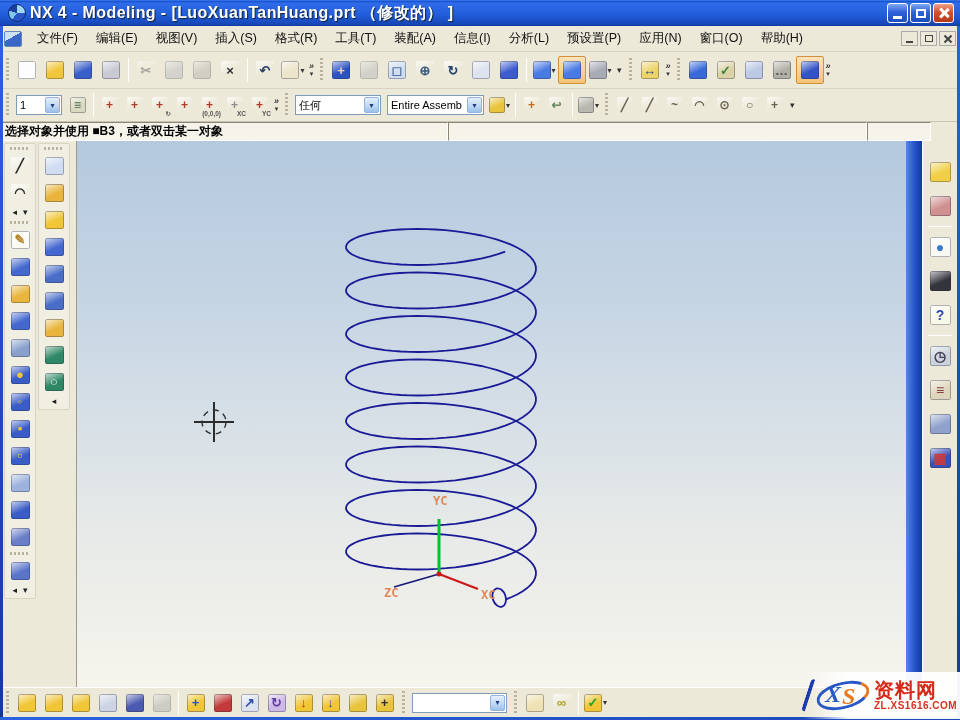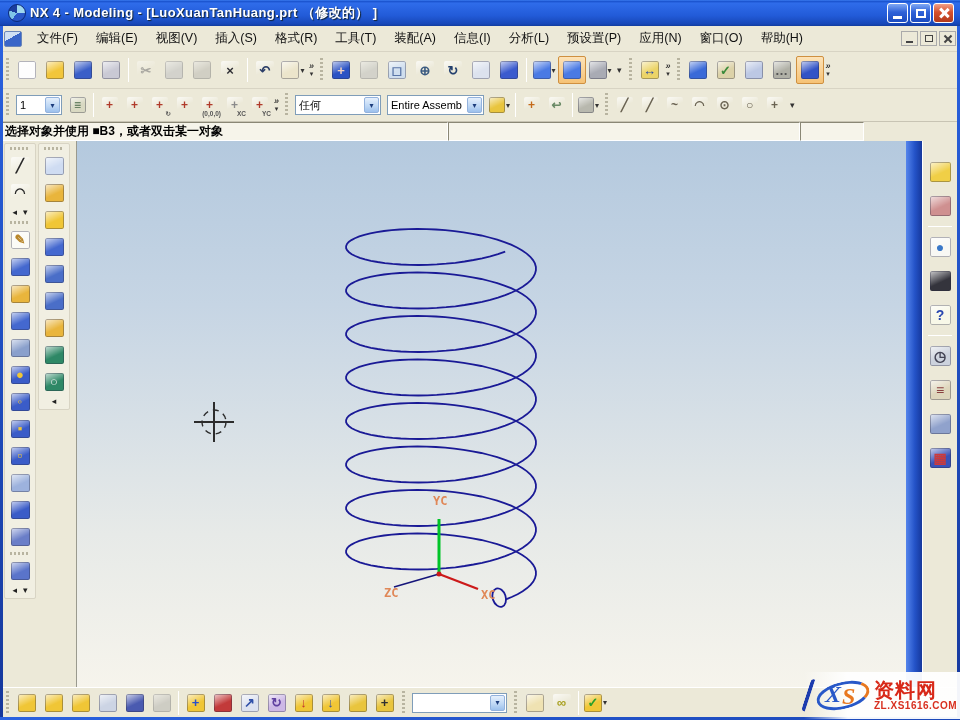--- a/index.html
+++ b/index.html
@@ -7,21 +7,21 @@
     font-family:"Liberation Sans","DejaVu Sans",sans-serif; }
   #app { position:relative; width:960px; height:720px; background:#ece9d8; }
 
   
   .titlebar { position:absolute; left:0; top:0; width:960px; height:26px;
     background:linear-gradient(180deg,#3a7bf0 0%,#1b54d0 6%,#2f6cea 12%,#225bd8 60%,#1747b8 92%,#123c9e 100%);
     display:flex; align-items:center; padding:0 4px; }
   .titlebar .logo { width:18px; height:18px; margin:0 4px; border-radius:50%;
     background:conic-gradient(#9fd8ef 0 25%,#2a57c8 25% 60%,#7fc6e8 60% 80%,#1c3e9e 80%);
     border:1px solid #0c2a78; }
-  .titlebar .ttl { color:#fff; font-weight:bold; font-size:13px; letter-spacing:.4px;
+  .titlebar .ttl { color:#fff; font-weight:bold; font-size:16px; letter-spacing:.4px;
     text-shadow:1px 1px 1px #123; white-space:nowrap; }
   .winbtns { margin-left:auto; display:flex; gap:2px; padding-right:2px; }
   .wbtn { width:21px; height:20px; border-radius:3px; border:1px solid #fff;
     display:flex; align-items:center; justify-content:center;
     background:linear-gradient(180deg,#7fa8f4,#2f62d8 45%,#1c4cc0); }
   .wbtn.close { background:linear-gradient(180deg,#f0a088,#d6512e 45%,#b23a1c); }
   .wbtn .bar { width:9px; height:3px; background:#fff; margin-top:8px; }
   .wbtn .box { width:10px; height:9px; border:2px solid #fff; }
   .wbtn .x { position:relative; width:10px; height:10px; }
   .wbtn .x::before,.wbtn .x::after { content:""; position:absolute; left:4px; top:-1px;
@@ -72,21 +72,21 @@
     font-size:9px; line-height:8px; padding:0 2px; font-weight:bold; }
   .ddonly { font-size:9px; color:#333; padding:0 3px; }
   .combo { height:20px; background:#fff; border:1px solid #7f9db9; display:flex;
     align-items:center; margin:0 3px; font-size:11px; }
   .combo .val { flex:1; padding:0 3px; white-space:nowrap; overflow:hidden; color:#000; }
   .combo .carr { width:15px; height:16px; margin-right:1px; border:1px solid #93b2dd; border-radius:2px;
     background:linear-gradient(180deg,#e6f0fc,#bcd6f4 60%,#9cc0ec); display:flex;
     align-items:center; justify-content:center; font-size:8px; color:#1c3c7c; }
 
   
-  .promptbar { position:absolute; left:0; top:122px; width:864px; height:19px;
+  .promptbar { position:absolute; left:0; top:122px; width:931px; height:19px;
     background:#ece9d8; display:flex; }
   .pcell { border:1px solid; border-color:#8a8775 #fff #fff #8a8775;
     background:#f6f4ea; height:19px; display:flex; align-items:center; }
   .pcell.msg { width:448px; padding:0 4px; font-size:12px; font-weight:bold; color:#000; white-space:nowrap; }
   .pcell.rest { flex:1; }
   .pcell.tail { width:64px; }
 
   
   .main { position:absolute; left:0; top:141px; width:960px; height:546px; background:#ece9d8; }
   .bar-col { display:flex; flex-direction:column; align-items:center; }

